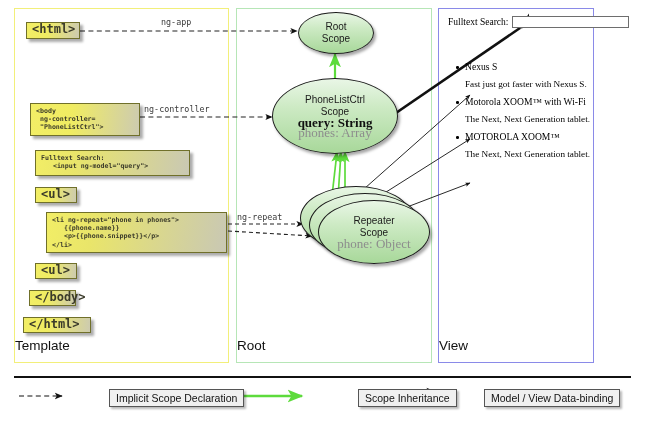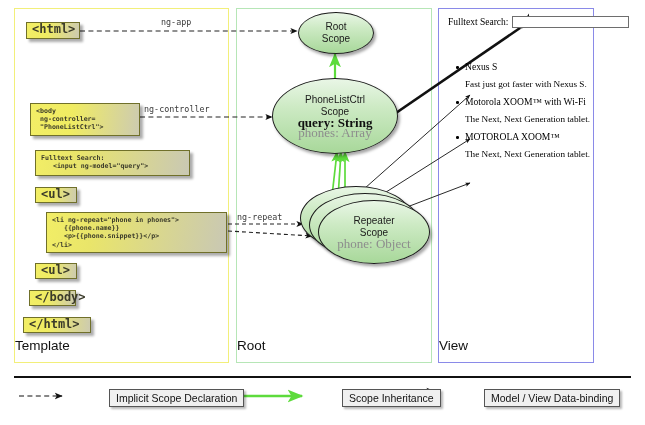--- a/index.html
+++ b/index.html
@@ -214,21 +214,21 @@
       <line x1="230" y1="20" x2="288" y2="20" stroke="#5ddb3c" stroke-width="2.4" marker-end="url(#lg-green)"></line>
 
       <line x1="370" y1="16" x2="422" y2="16" stroke="#111" stroke-width="1.6" marker-end="url(#lg-black-s)"></line>
       <line x1="422" y1="24" x2="370" y2="24" stroke="#111" stroke-width="1.6" marker-end="url(#lg-black-s)"></line>
       <line x1="370" y1="24" x2="422" y2="24" stroke="#111" stroke-width="1.6" marker-end="url(#lg-black-s)"></line>
     </svg>
 
     <div class="legend-item" style="left:55px;">
       <span class="legend-box">Implicit Scope Declaration</span>
     </div>
-    <div class="legend-item" style="left:288px;">
+    <div class="legend-item" style="left:304px;">
       <span class="legend-box">Scope Inheritance</span>
     </div>
     <div class="legend-item" style="left:430px;">
       <span class="legend-box">Model / View Data-binding</span>
     </div>
   </div>
 
 </div>
 
 </body></html>

